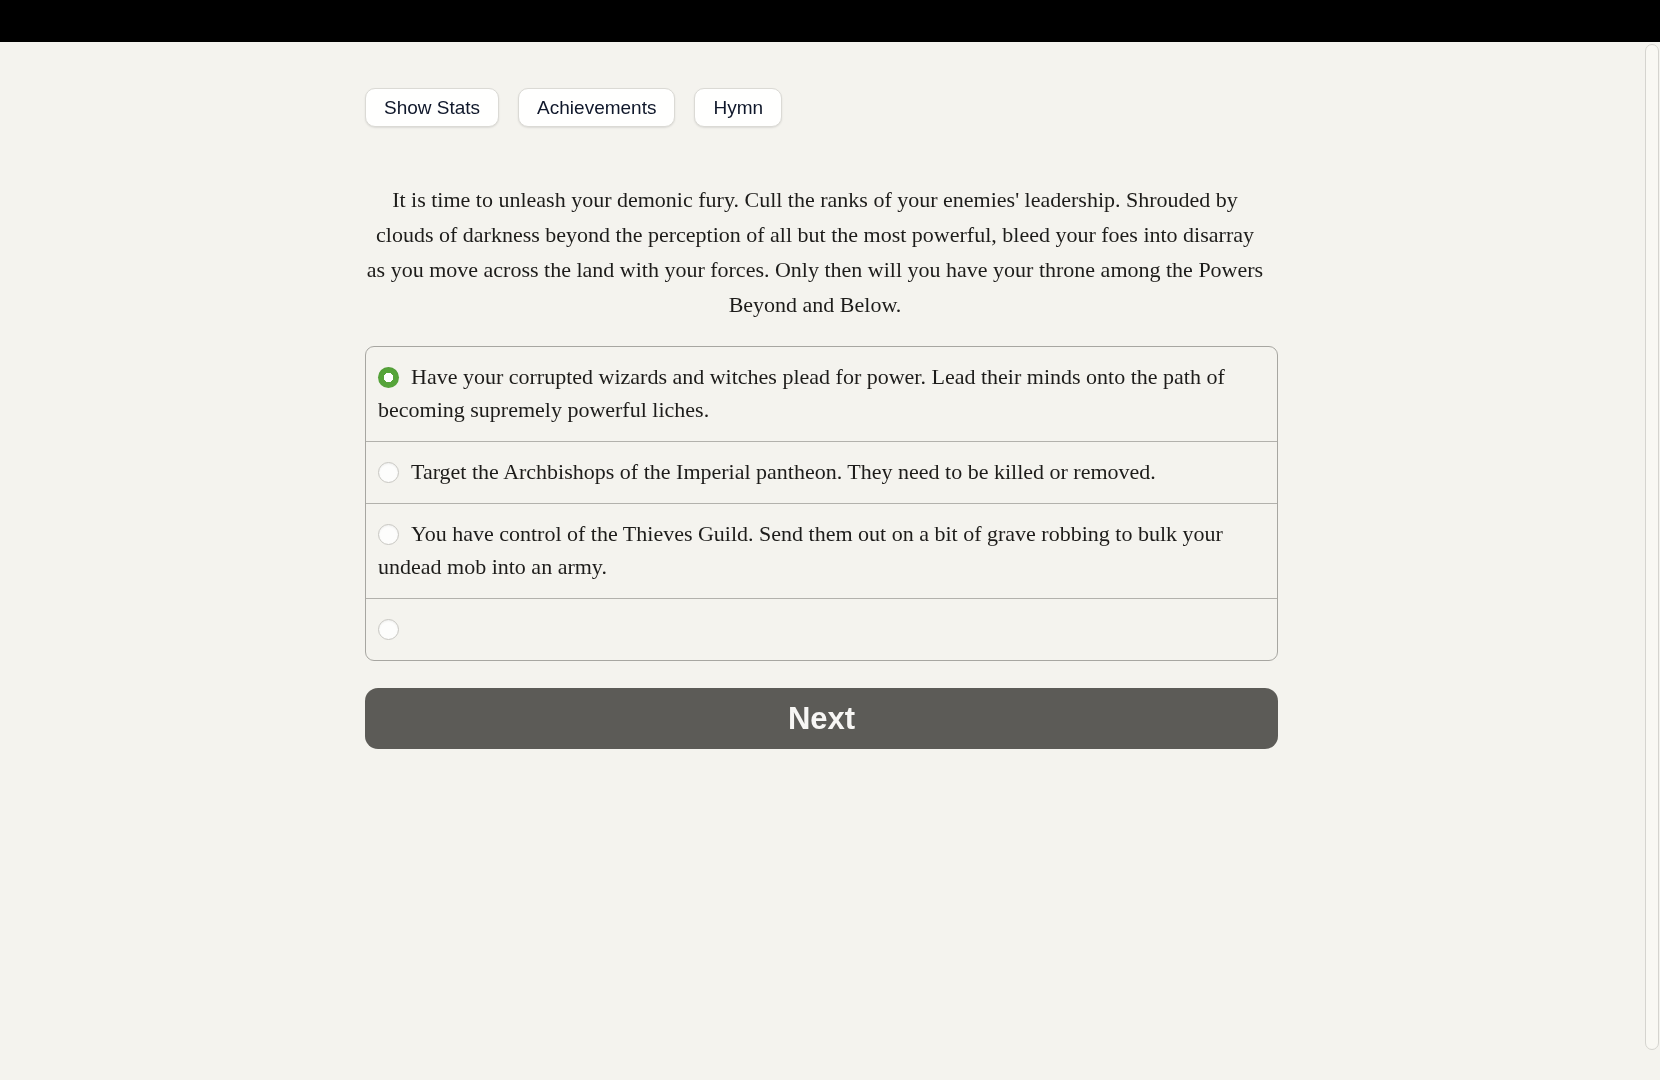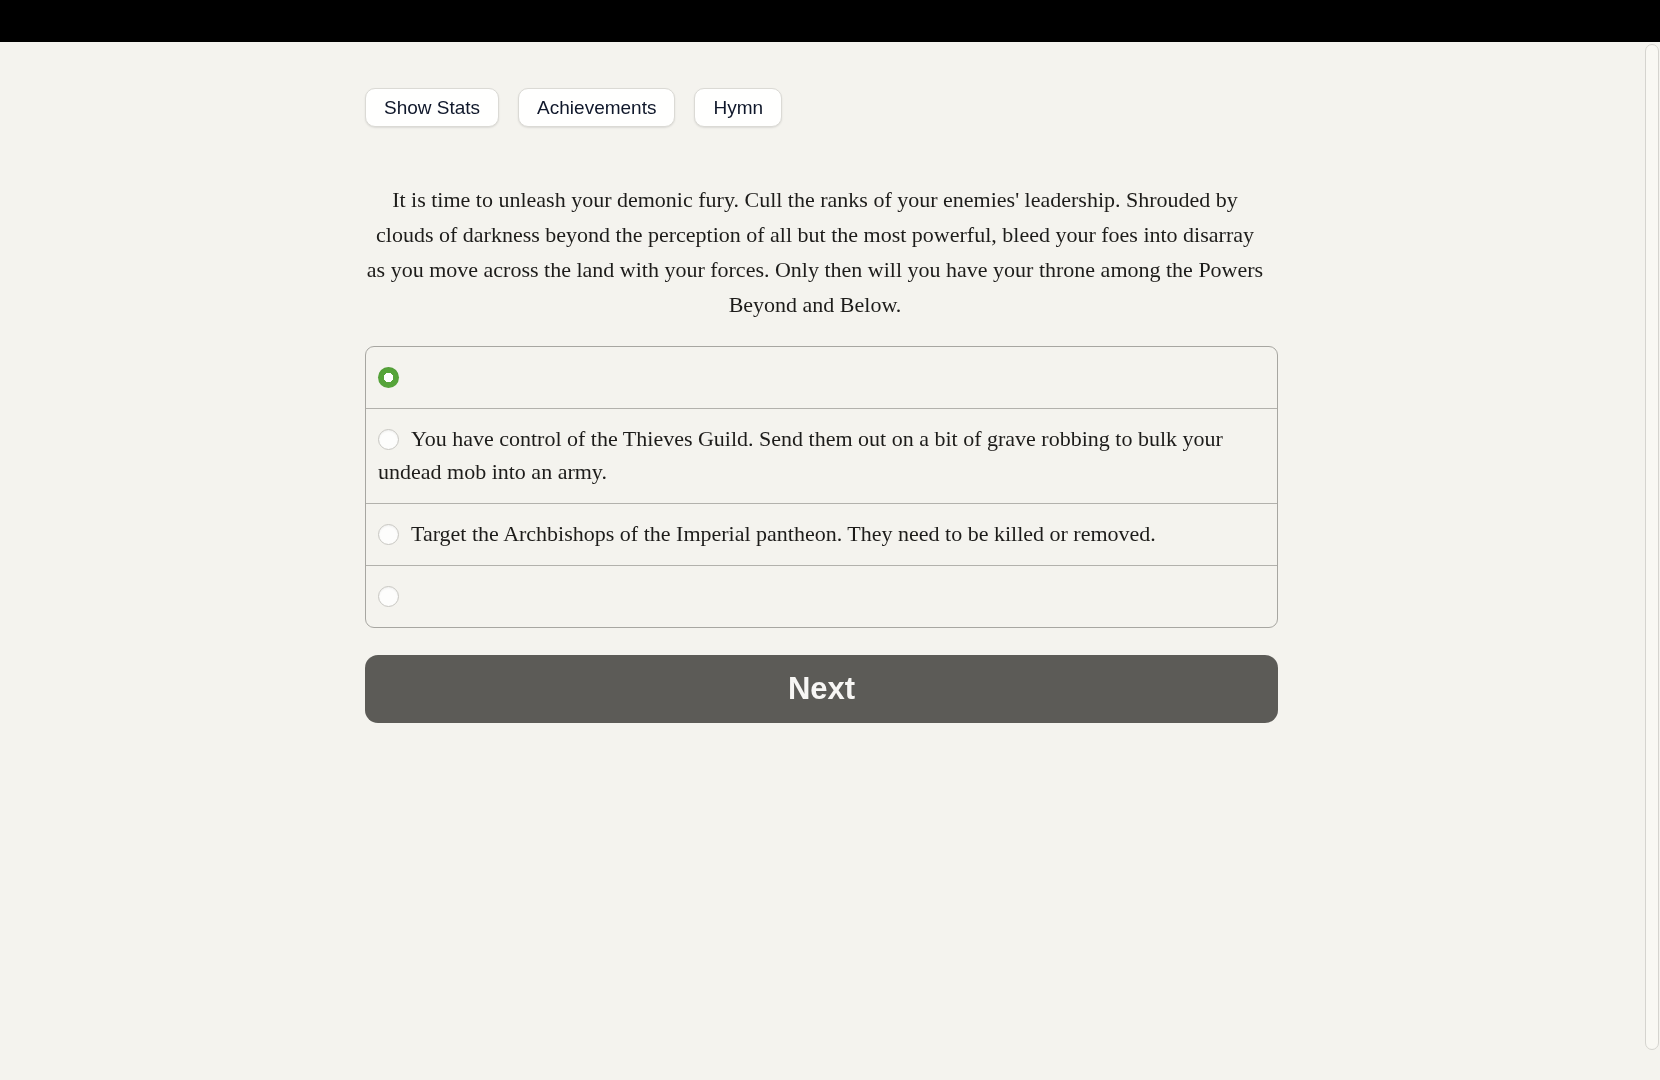--- a/index.html
+++ b/index.html
@@ -82,21 +82,21 @@
     margin-right: 12px;
     box-shadow: inset 0 1px 2px rgba(0,0,0,0.06);
   }
   .choice-row.selected .radio {
     border: none;
     background: radial-gradient(circle at 50% 50%, #ffffff 0 4.5px, var(--accent-green, #56a43a) 5px);
   }
   .next-button {
     margin-top: 27px;
     width: 913px;
-    height: 68px;
+    height: 61px;
     border: none;
     border-radius: 13px;
     background: var(--next-bg, #5c5b57);
     color: #f7f6f4;
     font-family: "Liberation Sans", sans-serif;
     font-size: 31px;
     font-weight: bold;
     display: flex;
     align-items: center;
     justify-content: center;
@@ -124,27 +124,27 @@
   <div class="toolbar">
     <button class="toolbar-button">Show Stats</button>
     <button class="toolbar-button">Achievements</button>
     <button class="toolbar-button">Hymn</button>
   </div>
 
   <div class="story-paragraph">It is time to unleash your demonic fury. Cull the ranks of your enemies' leadership. Shrouded by clouds of darkness beyond the perception of all but the most powerful, bleed your foes into disarray as you move across the land with your forces. Only then will you have your throne among the Powers Beyond and Below.</div>
 
   <div class="choice-box">
     <label class="choice-row selected">
-      <span class="radio"></span>
+      <span class="radio"></span><span>Have your corrupted wizards and witches plead for power. Lead their minds onto the path of becoming supremely powerful liches.</span>
+    </label>
+    <label class="choice-row">
+      <span class="radio"></span><span>Target the Archbishops of the Imperial pantheon. They need to be killed or removed.</span>
     </label>
     <label class="choice-row">
       <span class="radio"></span><span>You have control of the Thieves Guild. Send them out on a bit of grave robbing to bulk your undead mob into an army.</span>
-    </label>
-    <label class="choice-row">
-      <span class="radio"></span><span>Target the Archbishops of the Imperial pantheon. They need to be killed or removed.</span>
     </label>
     <label class="choice-row">
       <span class="radio"></span>
     </label>
   </div>
 
   <button class="next-button">Next</button>
 
 </div>
 

